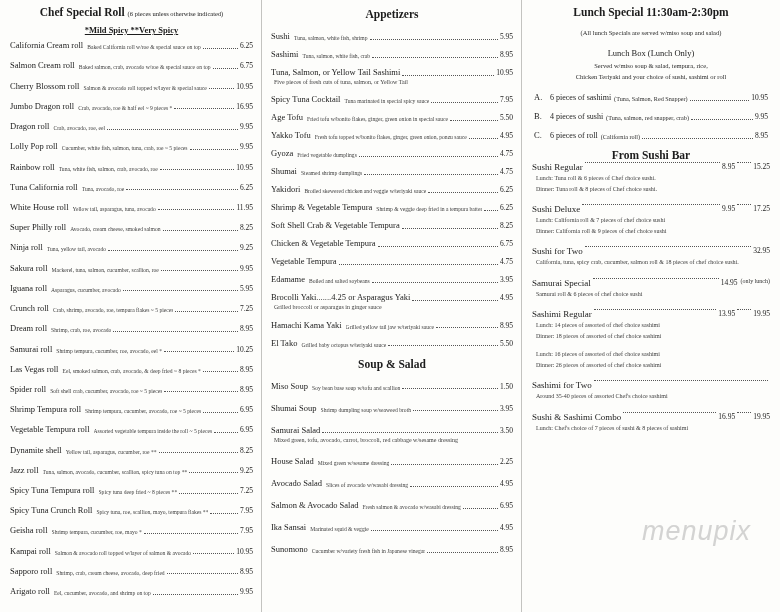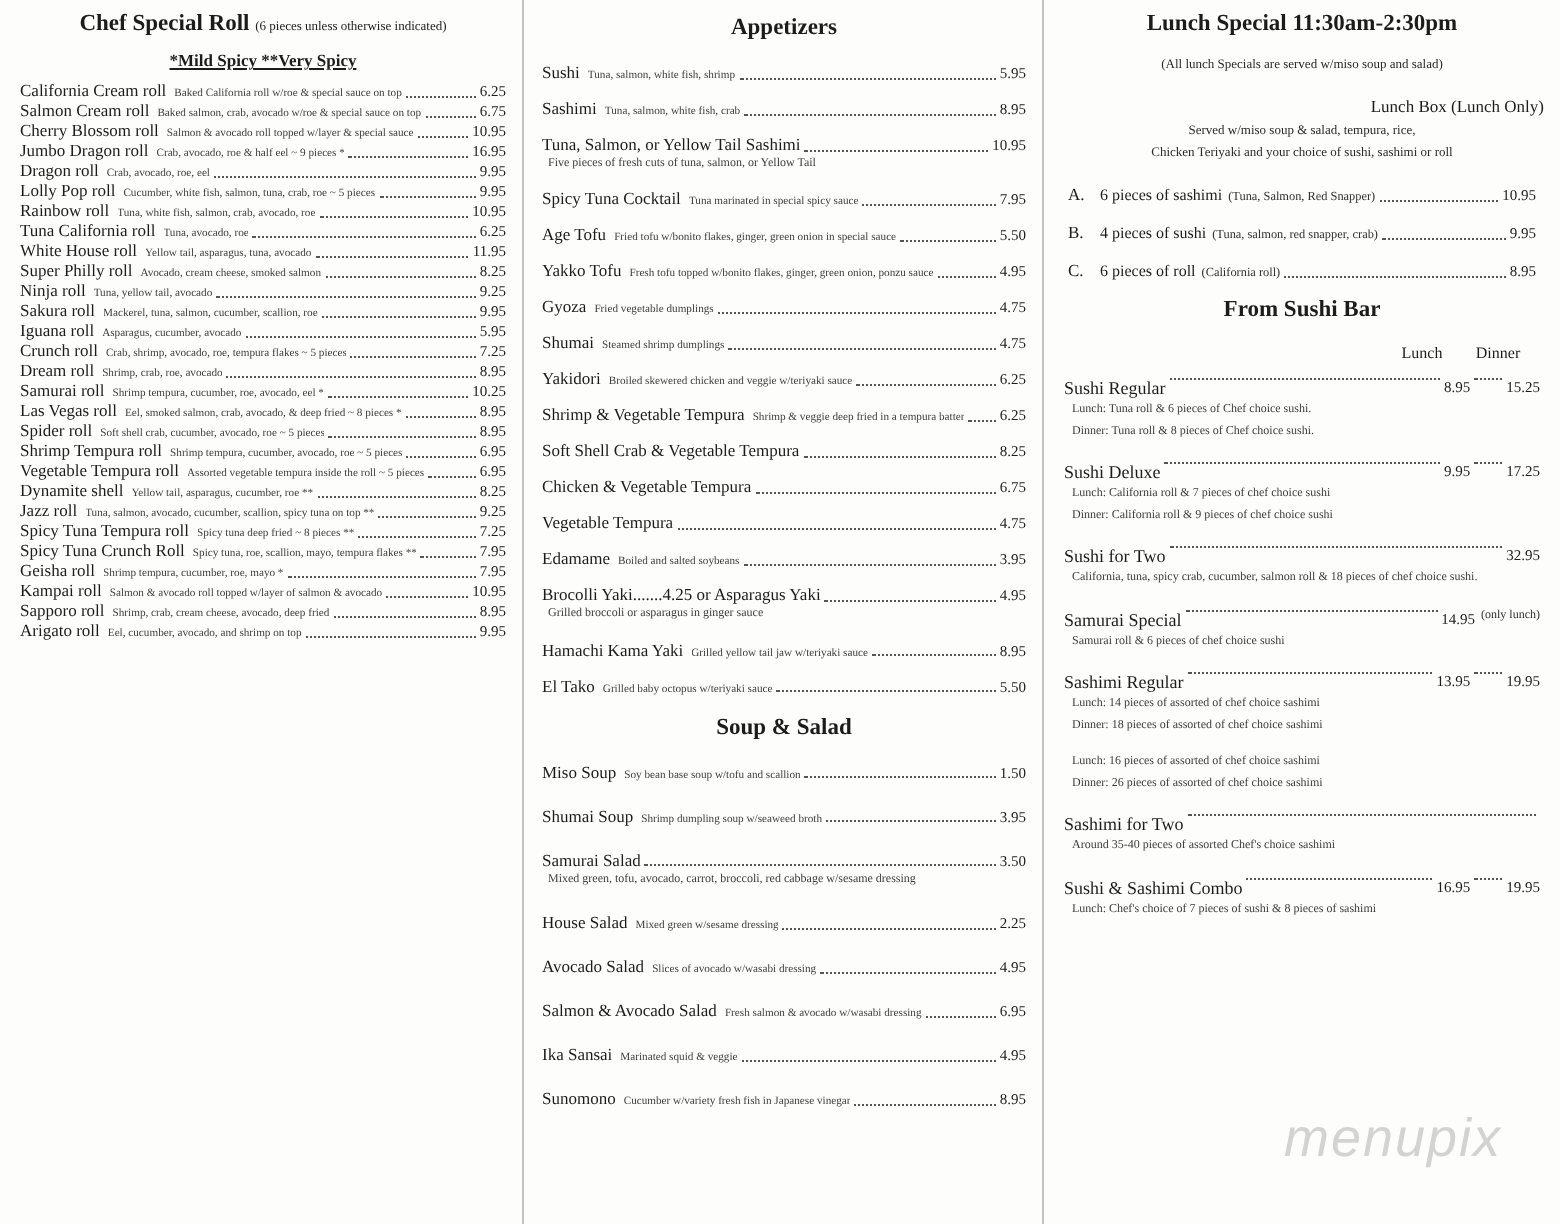--- a/index.html
+++ b/index.html
@@ -20,50 +20,50 @@
   .spicy-legend{display:block;text-align:center;font-weight:bold;font-size:8.5px;
                 text-decoration:underline;margin-top:6px;}
 
   
   .row{display:flex;align-items:flex-end;white-space:nowrap;min-width:0;}
   .nm{font-size:8.5px;flex-shrink:0;}
   .ds{font-size:5.6px;color:#3d3d3d;margin-left:4px;flex-shrink:1;min-width:0;overflow:hidden;}
   .lead{flex:1;min-width:5px;border-bottom:1px dotted #555;margin:0 2px 1.5px 2px;}
   .pr{font-size:7.5px;flex-shrink:0;}
 
-  .items-left{display:flex;flex-direction:column;
+  .items-left{display:flex;flex-direction:column;justify-content:space-between;
               height:556px;margin-top:5px;}
 
   .mitem{margin-bottom:8px;}
   .sub{font-size:6px;color:#3d3d3d;margin:2px 0 0 3px;line-height:1.2;}
   .soup-block .mitem{margin-bottom:12px;}
   .soup-title{margin:10px 0 10px 0;}
   .app-title{margin-bottom:10px;}
 
   
   .lunch-note{font-size:6.5px;text-align:center;margin-top:10px;color:#2a2a2a;}
-  .box-title{font-size:8.5px;text-align:right;margin-top:12px;}
+  .box-title{font-size:8.5px;text-align:center;margin-top:12px;}
   .box-line{font-size:6.5px;text-align:center;margin-top:4px;color:#2a2a2a;}
   .options{margin-top:12px;padding:0 4px;}
   .opt{display:flex;align-items:flex-end;margin-bottom:9px;white-space:nowrap;min-width:0;}
   .opt-letter{font-size:8.5px;width:16px;flex-shrink:0;}
   .opt-text{font-size:8px;flex-shrink:0;}
   .opt-paren{font-size:6.2px;margin-left:3px;color:#2f2f2f;flex-shrink:1;min-width:0;overflow:hidden;}
   .sb-title{margin-top:6px;}
   .sb-cols{display:flex;justify-content:flex-end;margin:10px 4px 8px 0;font-size:8px;}
   .sb-col{width:38px;text-align:center;}
   .sb-items{padding:0 2px;}
   .sb-item{margin-bottom:11px;}
   .sb-line{display:flex;align-items:flex-start;white-space:nowrap;min-width:0;margin-bottom:3px;}
   .sb-name{font-size:9px;flex-shrink:0;}
   .midlead{width:14px;border-bottom:1px dotted #555;margin:0 2px 1.5px 2px;flex-shrink:0;}
   .sb-note{font-size:6px;margin-left:3px;color:#2f2f2f;}
   .sb-sub{font-size:6px;color:#3d3d3d;margin:0 0 3px 4px;line-height:1.25;}
 
-  .watermark{position:absolute;left:642px;top:554px;font-family:"Liberation Sans",sans-serif;
+  .watermark{position:absolute;left:642px;top:516px;font-family:"Liberation Sans",sans-serif;
              font-size:27px;font-style:italic;color:rgba(170,170,170,0.5);letter-spacing:1px;
              pointer-events:none;}
 </style>
 </head>
 <body>
 
 <div class="page">
 
   <div class="col col-left">
     <div class="sec-title">
@@ -572,24 +572,20 @@
           <span class="opt-letter">C.</span>
           <span class="opt-text">6 pieces of roll</span>
           <span class="opt-paren">(California roll)</span>
           <span class="lead"></span>
           <span class="pr">8.95</span>
         </div>
 
     </div>
 
     <div class="sec-title sb-title">From Sushi Bar</div>
-    <div class="sb-cols">
-      <span class="sb-col">Lunch</span>
-      <span class="sb-col">Dinner</span>
-    </div>
 
     <div class="sb-items">
 
         <div class="sb-item">
           <div class="sb-line">
             <span class="sb-name">Sushi Regular</span>
             <span class="lead"></span>
             <span class="pr">8.95</span>
             <span class="midlead"></span>
             <span class="pr">15.25</span>

